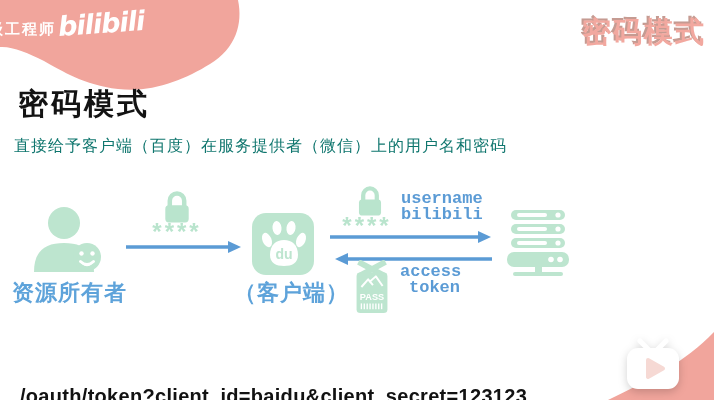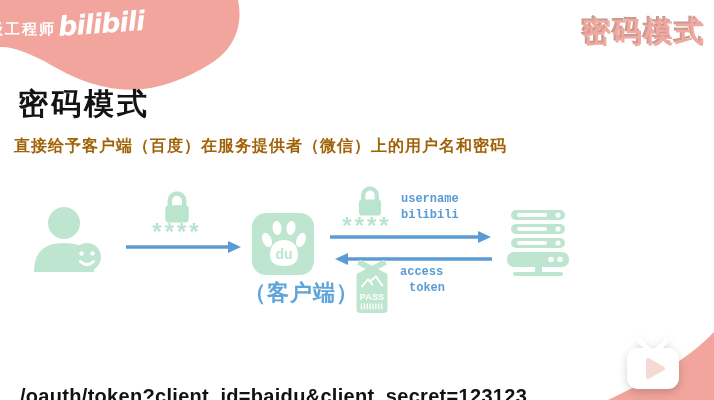--- a/index.html
+++ b/index.html
@@ -13,33 +13,33 @@
   .brand-prefix{left:-12px;top:20px;color:#fff;font-size:15px;font-weight:700;letter-spacing:2px;}
   .bili-logo{left:58px;top:8px;color:#fff;font-size:27px;font-weight:700;font-style:italic;
     letter-spacing:-1px;transform:rotate(-4deg);font-family:"DejaVu Sans",sans-serif;}
 
   
   .corner-title{right:8px;top:13px;font-size:29px;font-weight:900;letter-spacing:2px;
     color:#f2a89f;text-shadow:-2px -2px 0 #c59b92;}
 
   
   .page-title{left:18px;top:84px;font-size:30px;font-weight:900;letter-spacing:3px;color:#131313;}
-  .subtitle{left:14px;top:136px;font-size:16px;font-weight:700;letter-spacing:1px;color:#a16207;}
+  .subtitle{left:14px;top:136px;font-size:16px;font-weight:400;letter-spacing:1px;color:#0f766e;}
 
   
   .dlabel{font-size:22px;font-weight:800;letter-spacing:1px;color:#5ea3da;}
   .lbl-owner{left:12px;top:278px;}
-  .lbl-client{left:244px;top:278px;}
+  .lbl-client{left:234px;top:278px;}
   .lbl-server{left:484px;top:278px;}
 
   .mask{color:#b9e4cd;font-size:24px;font-weight:900;letter-spacing:3px;text-align:center;width:70px;}
   .mask1{left:142px;top:218px;}
   .mask2{left:332px;top:212px;}
 
-  .mono-blue{font-family:"Liberation Mono",monospace;font-size:12px;font-weight:700;
+  .mono-blue{font-family:"Liberation Mono",monospace;font-size:17px;font-weight:700;
     color:#5b9bd5;line-height:16px;letter-spacing:0px;}
   .cred-label{left:401px;top:191px;}
   .token-label{left:400px;top:264px;}
   .token-line2{padding-left:9px;}
 
   
   .code{left:20px;top:334px;font-size:20px;font-weight:700;color:#121212;
     line-height:25px;letter-spacing:0.3px;white-space:pre;}
 
   svg text{font-family:"Liberation Sans",sans-serif;}
@@ -65,20 +65,21 @@
     <circle cx="36" cy="17" r="16" fill="#bde5cf"></circle>
     <path d="M6,66 C6,44 18,37 36,37 C54,37 66,44 66,66 Z" fill="#bde5cf"></path>
     <g>
       <circle cx="59" cy="51" r="14" fill="#bde5cf"></circle>
       <circle cx="53.5" cy="47.5" r="2.2" fill="#fff"></circle>
       <circle cx="64.5" cy="47.5" r="2.2" fill="#fff"></circle>
       <path d="M52,55 Q59,62 66,55 L64,58 Q59,62.5 54,58 Z" fill="#fff"></path>
       <path d="M52.5,55.5 Q59,61.5 65.5,55.5" stroke="#fff" stroke-width="3" fill="none" stroke-linecap="round"></path>
     </g>
   </svg>
+  <div class="abs dlabel lbl-owner">资源所有者</div>
 
   <svg class="abs" style="left:158px;top:190px;" width="38" height="36" viewBox="0 0 40 40">
     <path d="M12,20 V12 a8,8 0 0 1 16,0 V20" stroke="#b9e4cd" stroke-width="5" fill="none"></path>
     <rect x="7" y="17" width="26" height="19" rx="4" fill="#b9e4cd"></rect>
   </svg>
   <div class="abs mask mask1">****</div>
   <svg class="abs" style="left:126px;top:240px;" width="116" height="14" viewBox="0 0 116 14">
     <line x1="0" y1="7" x2="103" y2="7" stroke="#5b9bd5" stroke-width="3.5"></line>
     <polygon points="102,1 115,7 102,13" fill="#5b9bd5"></polygon>
   </svg>

